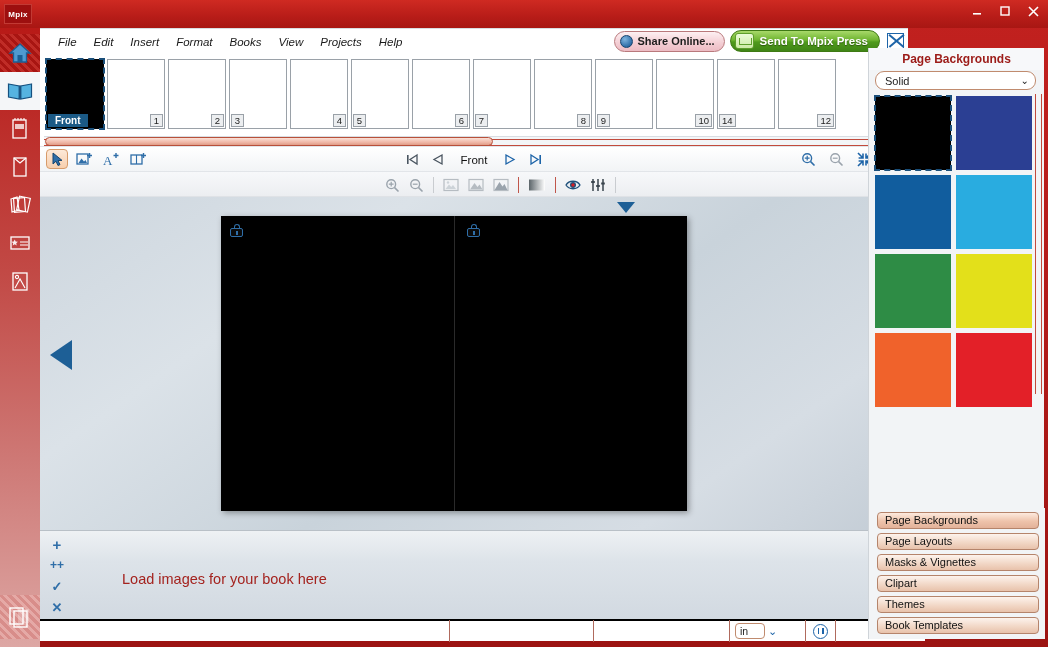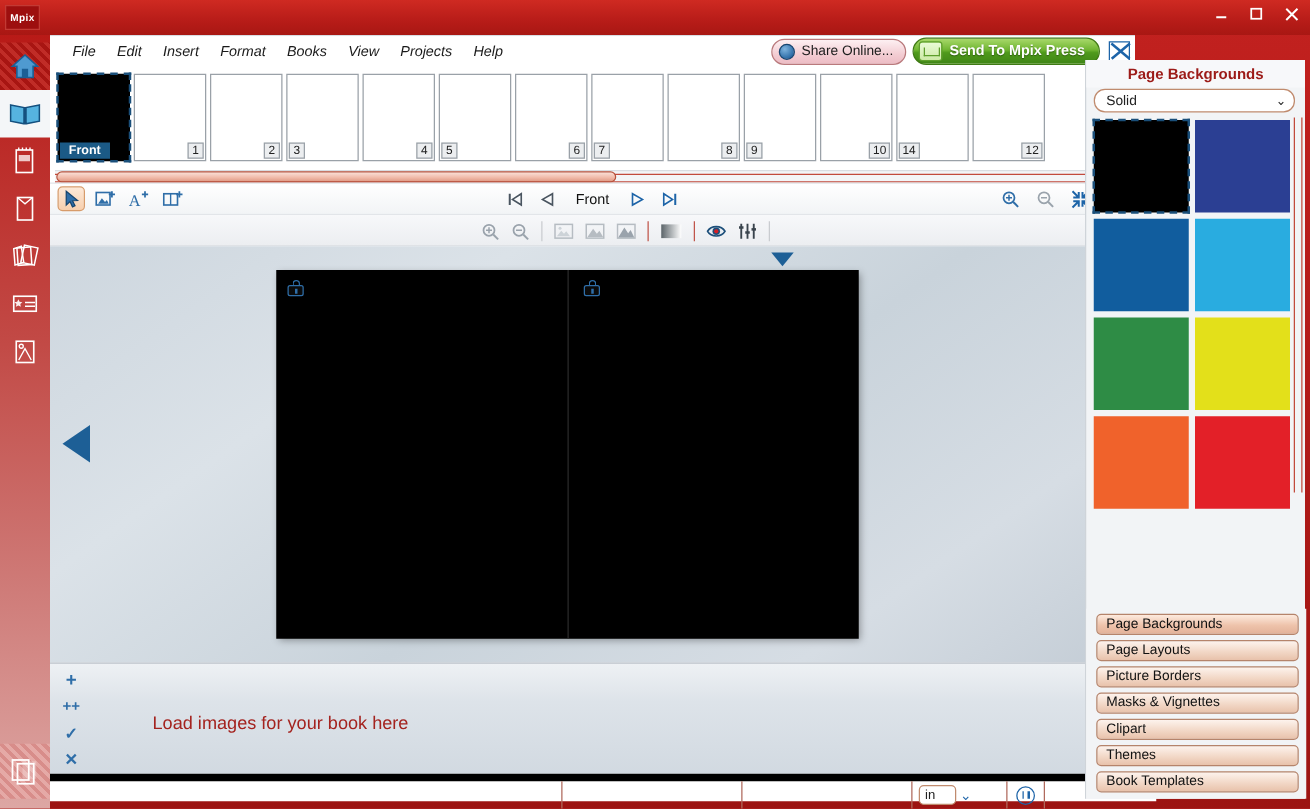--- a/index.html
+++ b/index.html
@@ -84,21 +84,21 @@
   }
   .menu-right {
     position: absolute; right: 4px; top: 1px;
     display: flex; align-items: center; gap: 5px;
   }
   .btn-share {
     display: flex; align-items: center; gap: 5px;
     height: 21px; padding: 0 9px 0 5px;
     border: 1px solid #b9797c; border-radius: 11px;
     background: linear-gradient(180deg,#fdf0f2 0%,#f3cdd3 60%,#ecbcc4 100%);
-    font-size: 11px; color: #1c1c1c; white-space: nowrap;
+    font-size: 11px; color: #1c1c1c; white-space: nowrap; font-weight: bold;
   }
   .globe-ic {
     width: 13px; height: 13px; border-radius: 50%;
     background: radial-gradient(circle at 35% 30%,#7fb4de 0%,#2f6ea8 70%,#184a7a 100%);
     border: 1px solid #17456f;
   }
   .btn-send {
     display: flex; align-items: center; gap: 6px;
     height: 22px; padding: 0 11px 0 4px;
     border: 1px solid #3f7a14; border-radius: 11px;
@@ -279,22 +279,22 @@
   }
   .tray-hint {
     position: absolute; left: 82px; top: 40px;
     font-size: 14.5px; color: #a4231f;
   }
 
   
   .statusbar {
     position: absolute; left: 40px; top: 619px;
     width: 885px; height: 22px;
-    background: #ffffff; border-top: 6px solid #000000;
-    display: flex; align-items: flex-start;
+    background: #ffffff; border-top: 2px solid #000000;
+    display: flex; align-items: center;
   }
   .status-cell {
     height: 22px; border-right: 1px solid #b06a5d;
   }
   .status-unit {
     display: flex; align-items: center; gap: 3px; padding: 0 5px;
   }
   .unit-box {
     width: 30px; height: 16px; border: 1px solid #c08b6e; border-radius: 4px;
     background: #ffffff; font-size: 10.5px; line-height: 14px;
@@ -735,20 +735,19 @@
       <div class="swatch" style="background:#2e8c45"></div>
       <div class="swatch" style="background:#e3e01a"></div>
       <div class="swatch" style="background:#f0622b"></div>
       <div class="swatch" style="background:#e32028"></div>
     </div>
     <div class="rscrollbar"></div>
 
     <div class="rtabs">
       <div class="rtab active">Page Backgrounds</div>
       <div class="rtab">Page Layouts</div>
-      <div class="rtab">Picture Borders</div>
       <div class="rtab">Masks &amp; Vignettes</div>
       <div class="rtab">Clipart</div>
       <div class="rtab">Themes</div>
       <div class="rtab">Book Templates</div>
     </div>
   </div>
 </div>
 
 </body></html>

